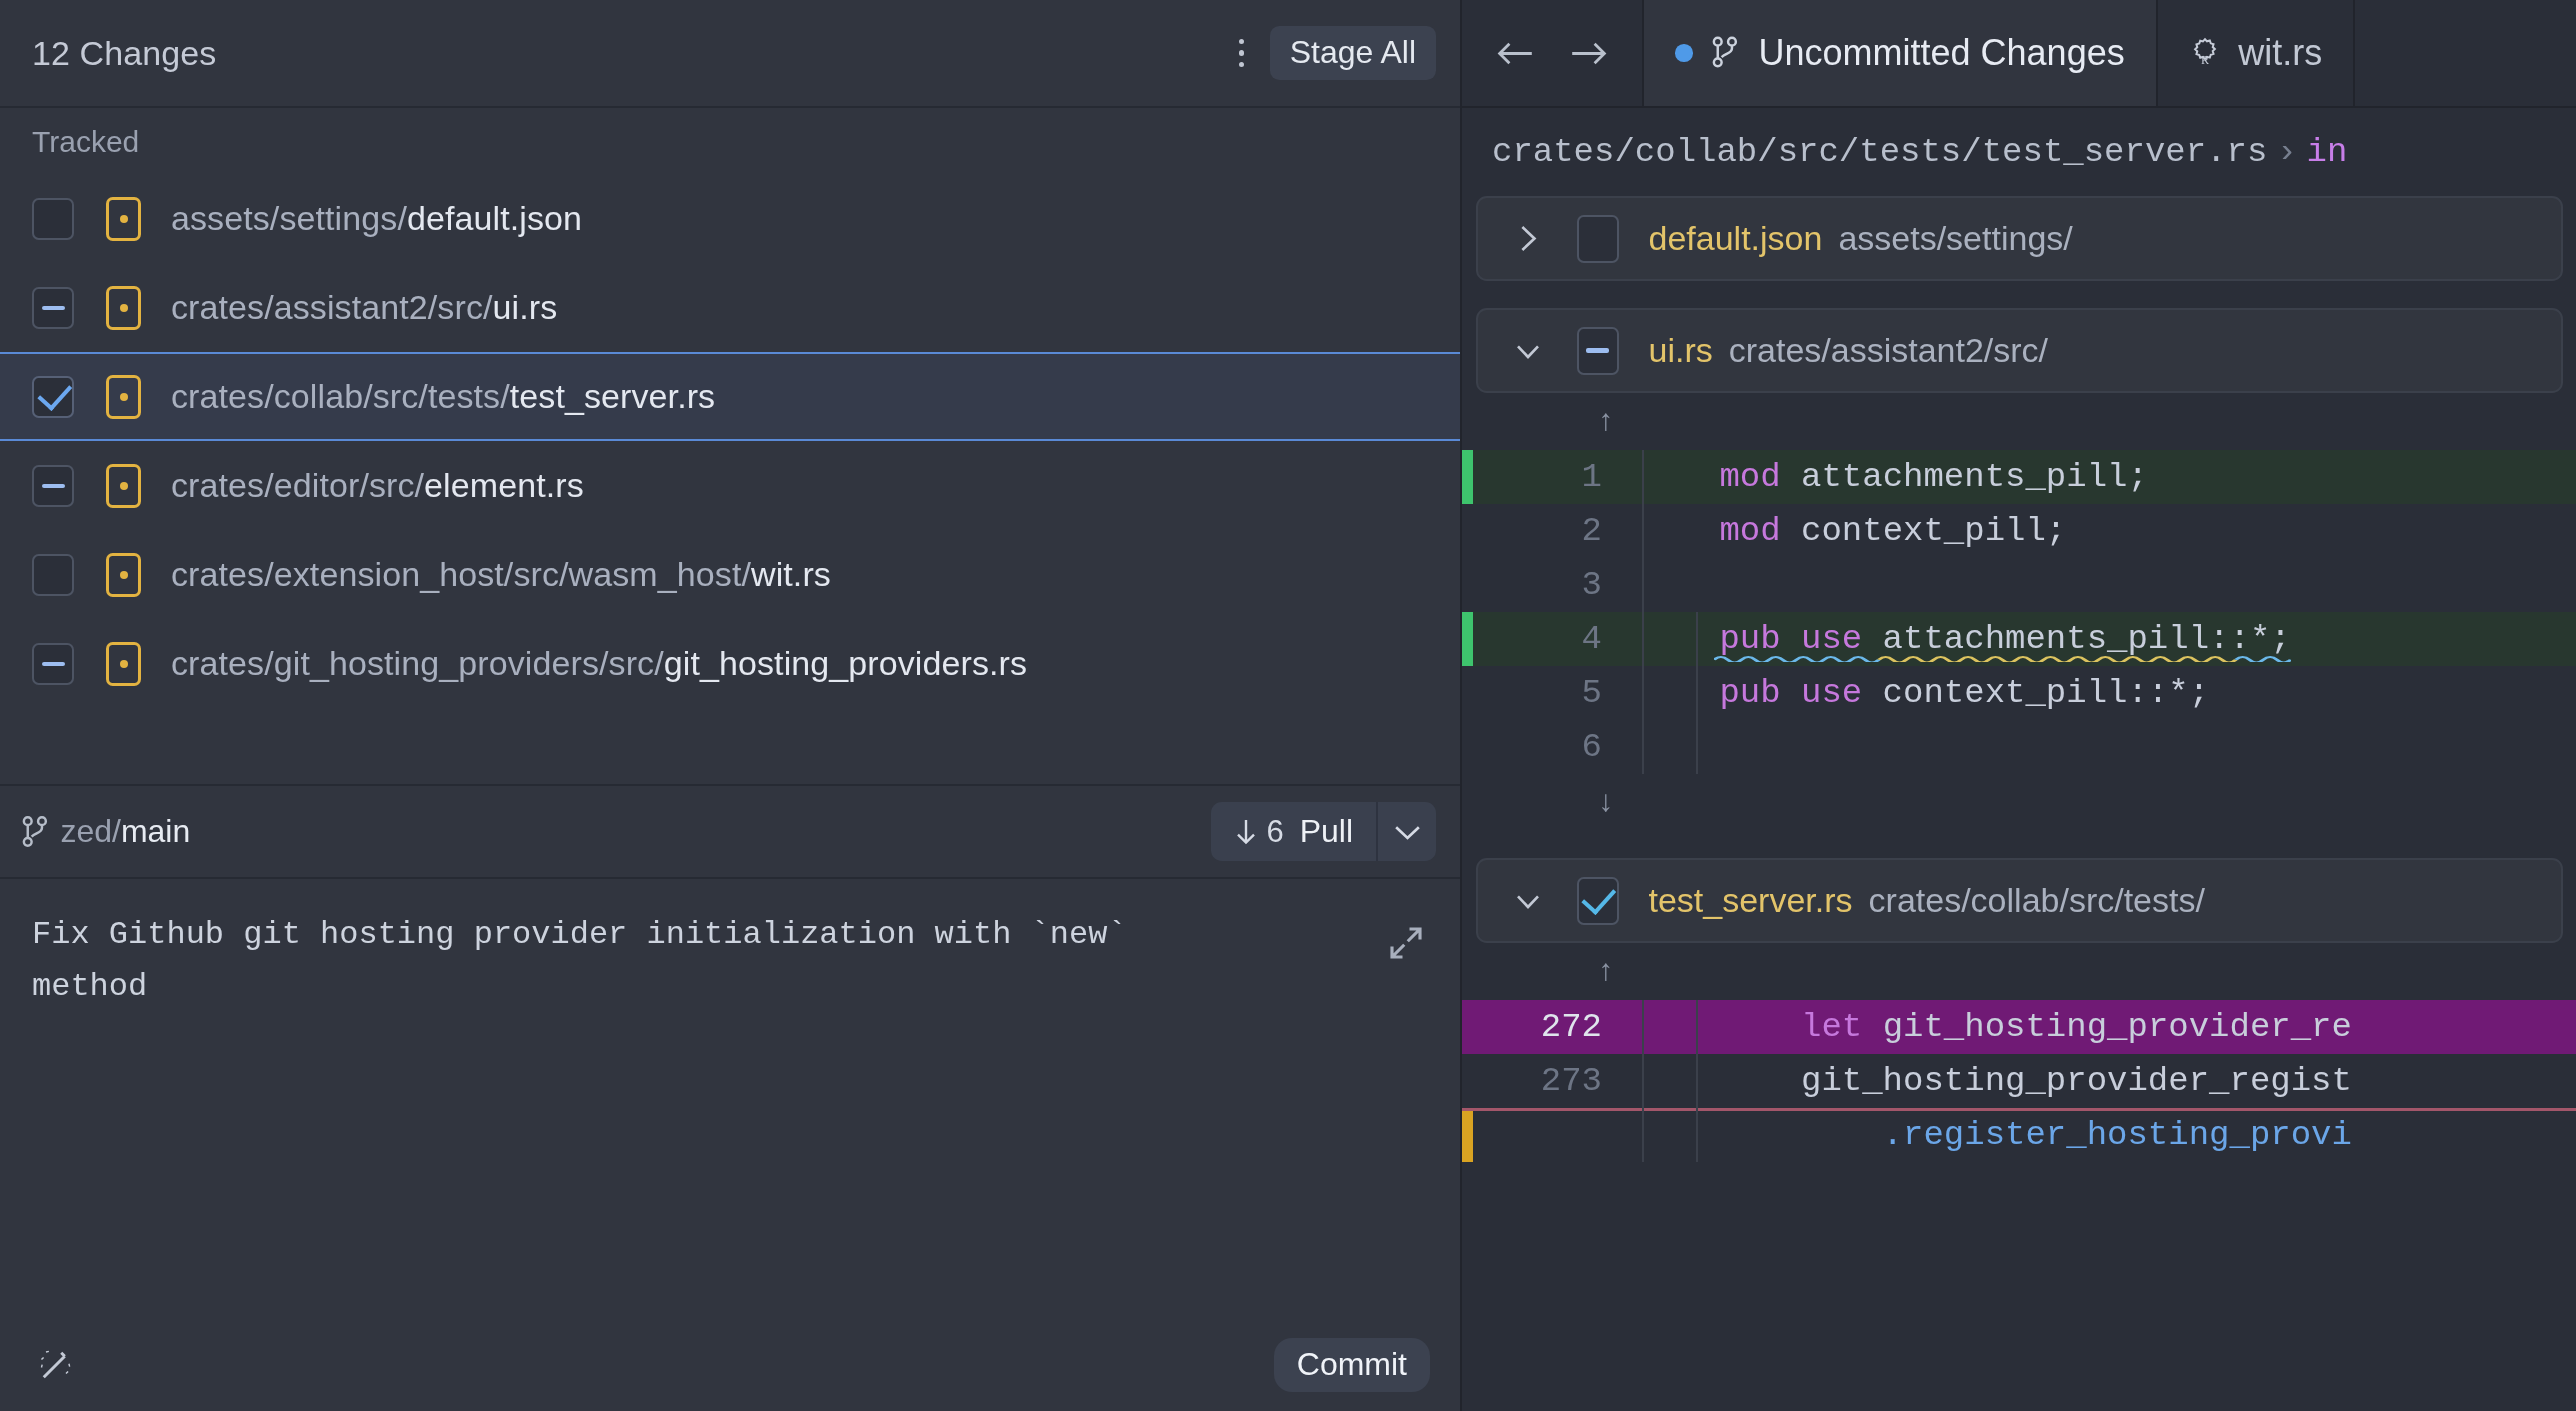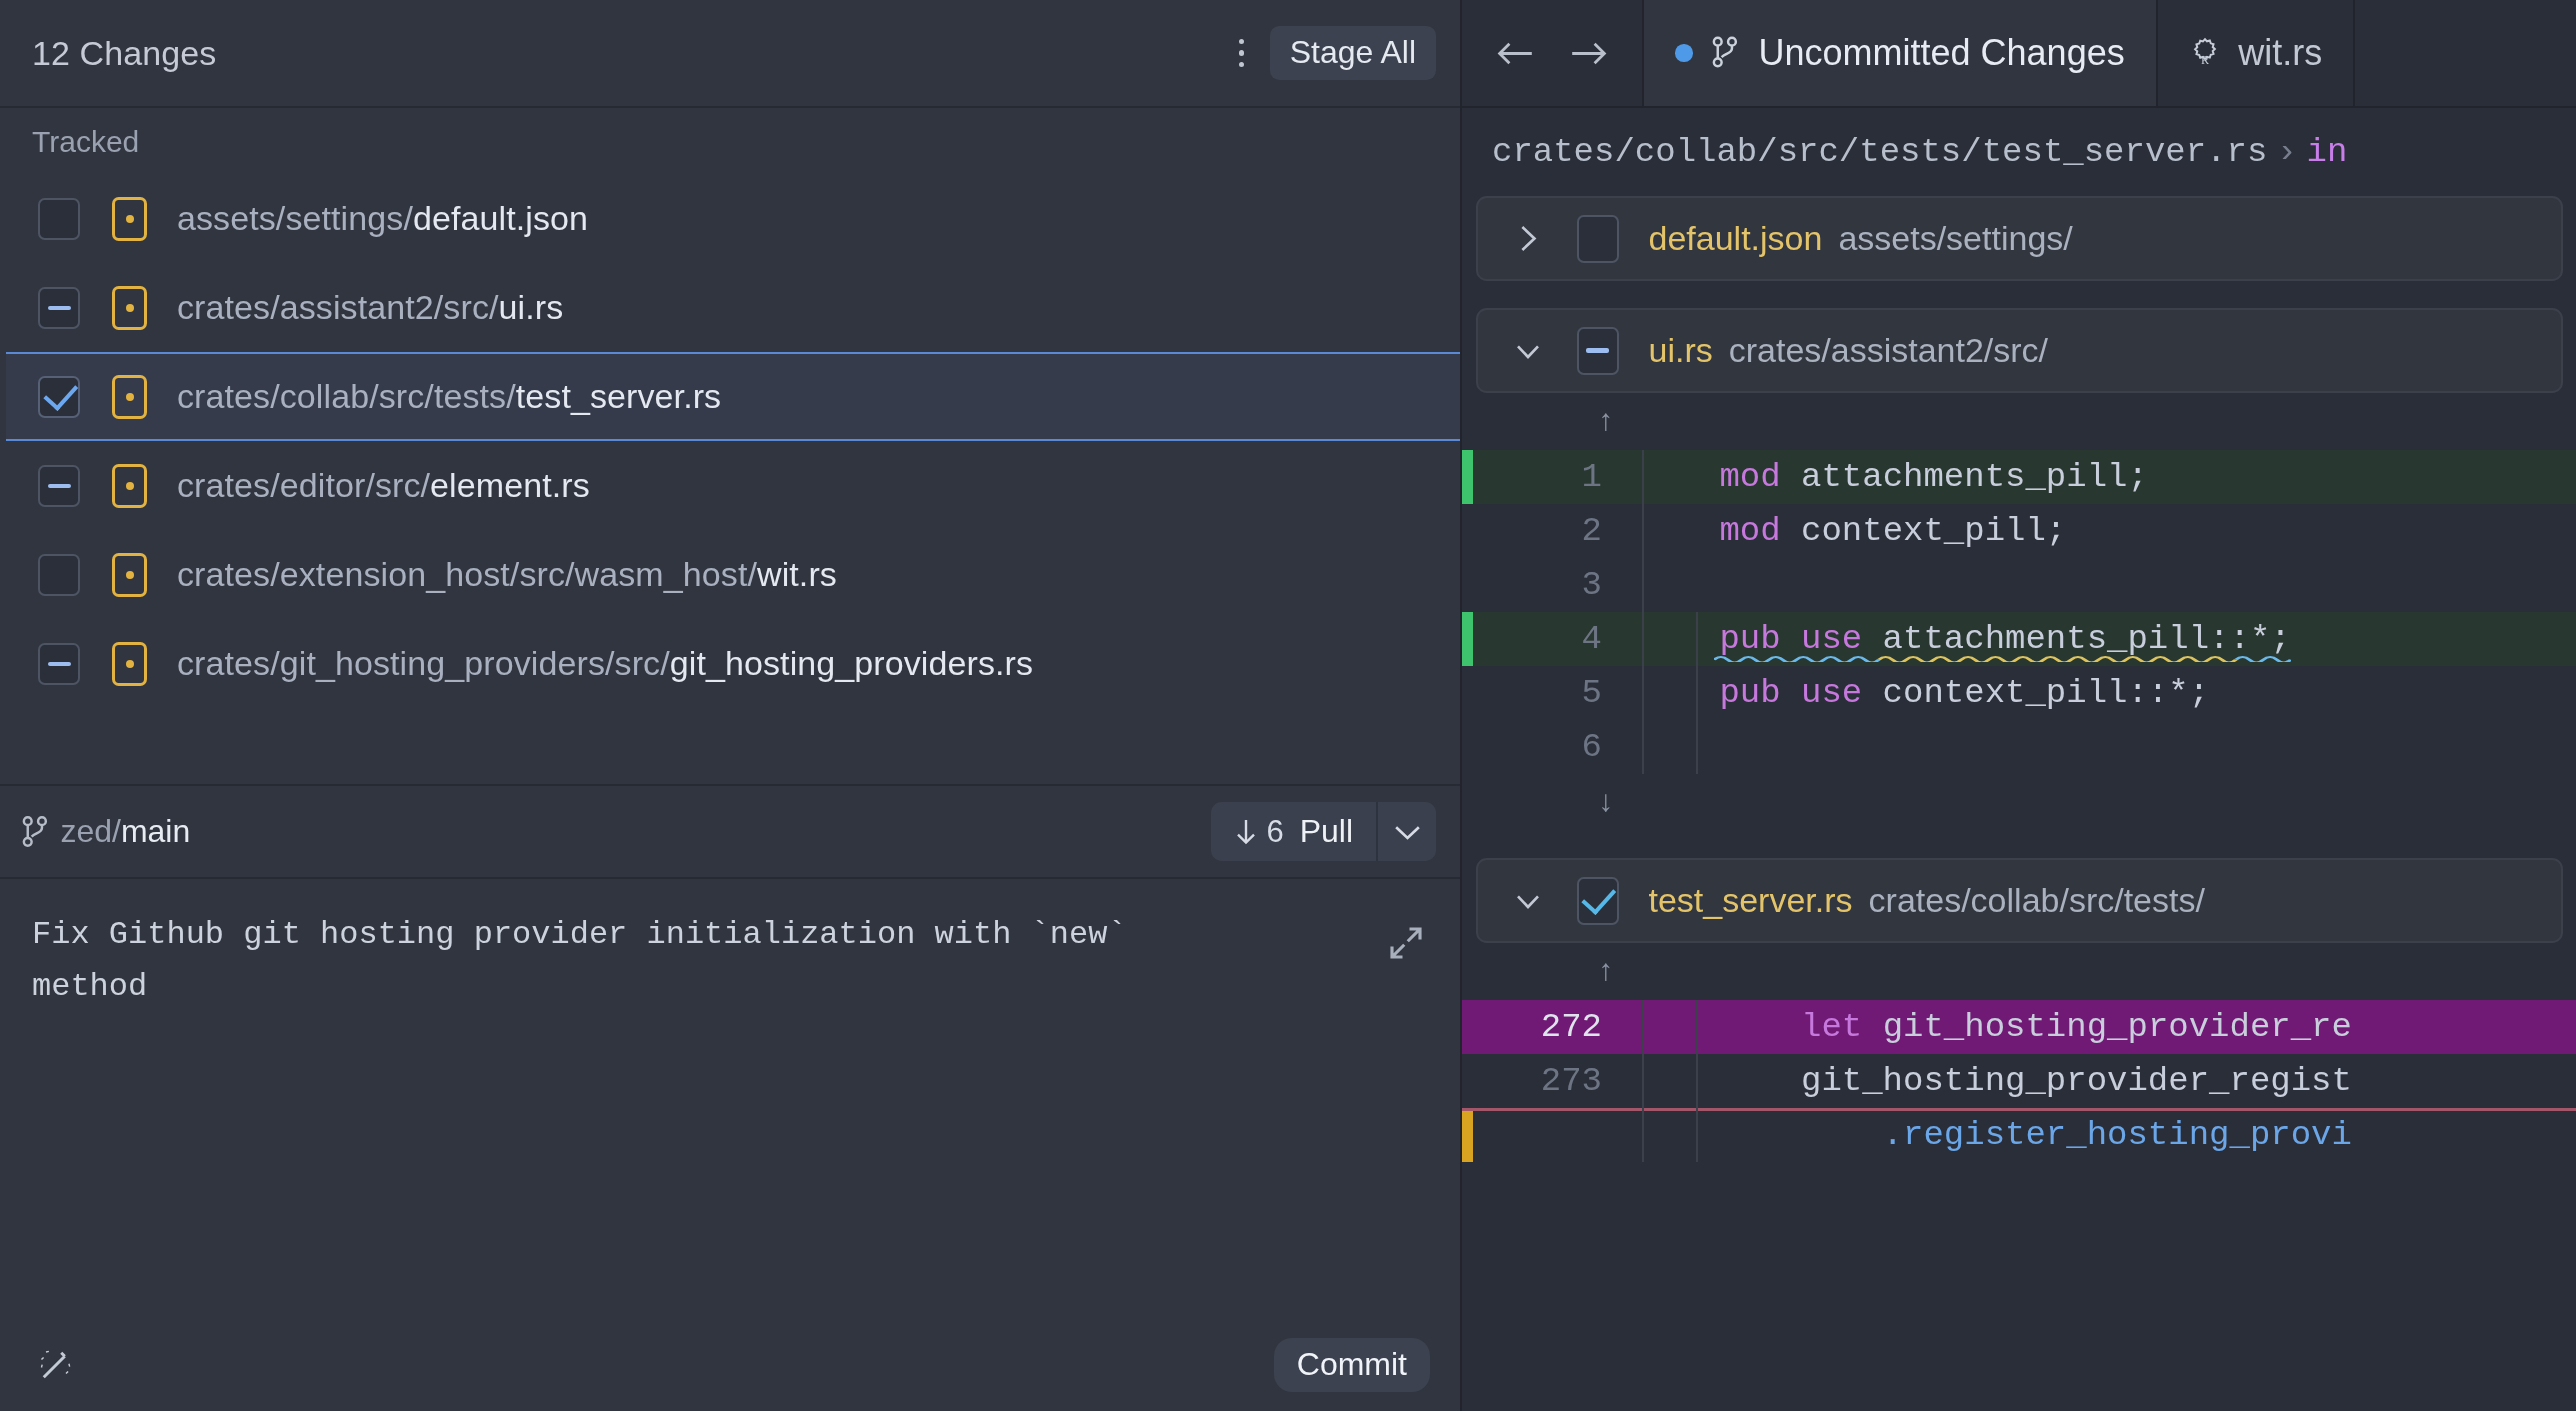--- a/index.html
+++ b/index.html
@@ -53,21 +53,20 @@
   .section-label{
     font-size:30px; color:#9aa1b0; padding:8px 0 15px 32px;
   }
   .file-row{
     height:89px;
     display:flex; align-items:center;
     padding-left:32px;
     gap:0;
     cursor:pointer;
     position:relative;
-    margin-left:6px;
   }
   .file-row.selected{
     background:#353b4b;
     border-top:2px solid #5a8ad6;
     border-bottom:2px solid #5a8ad6;
   }
   .cb{
     width:42px; height:42px; flex:0 0 42px;
     border-radius:6.7px;
     border:2px solid #4d5463;

